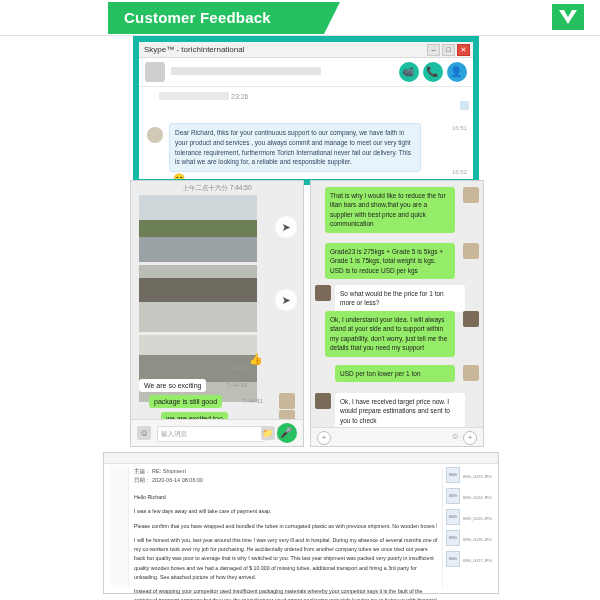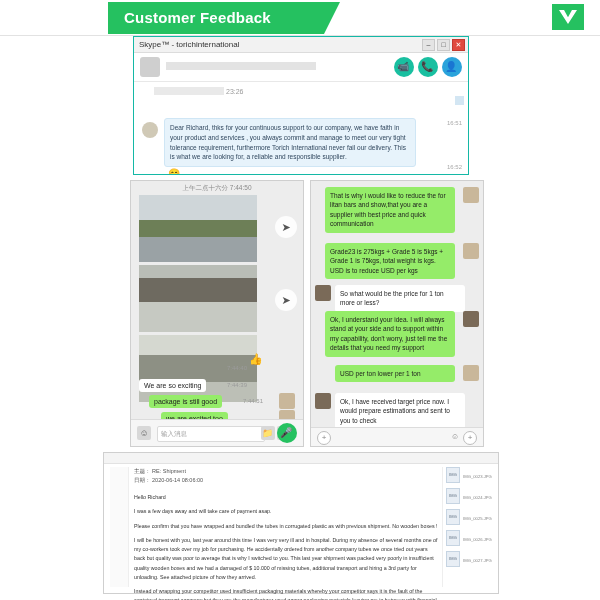--- a/index.html
+++ b/index.html
@@ -40,21 +40,21 @@
     background:#fff;
     clip-path:polygon(0 0,28% 0,50% 52%,72% 0,100% 0,50% 100%);
   }
   .banner-rule{
     position:absolute;left:0;top:35px;width:600px;height:1px;background:#e2e2e2;
   }
 
   
   .skype{
     position:absolute;left:133px;top:36px;width:334px;height:137px;
-    background:#fff;border:1px solid #14b8a6;
+    background:#fff;border:6px solid #14b8a6;
   }
   .skype-title{
     position:relative;height:15px;background:#f2f2f2;border-bottom:1px solid #dcdcdc;
   }
   .skype-title-text{
     position:absolute;left:5px;top:3px;font-size:8px;color:#333;
   }
   .win-btns{position:absolute;right:3px;top:2px;display:flex;gap:2px;}
   .win-btn{width:11px;height:10px;background:#e4e4e4;border:1px solid #c9c9c9;
     font-size:7px;line-height:9px;text-align:center;color:#444;}

